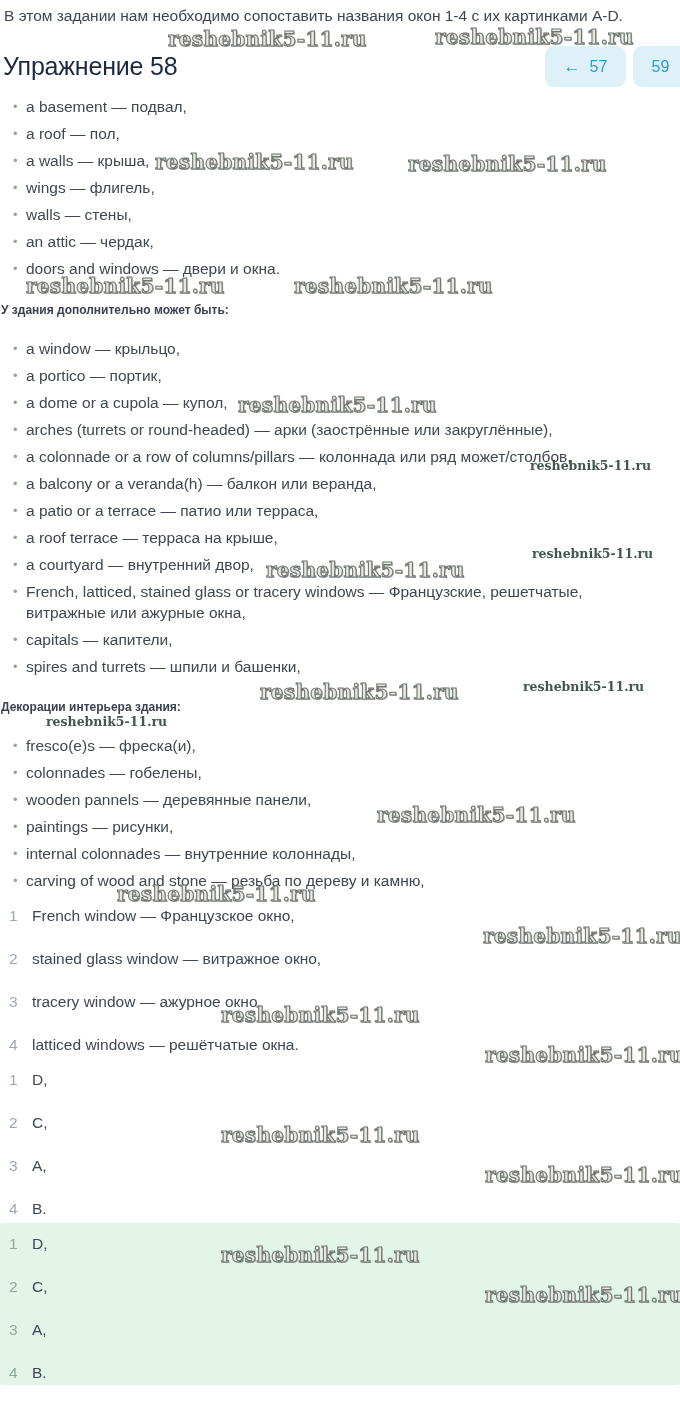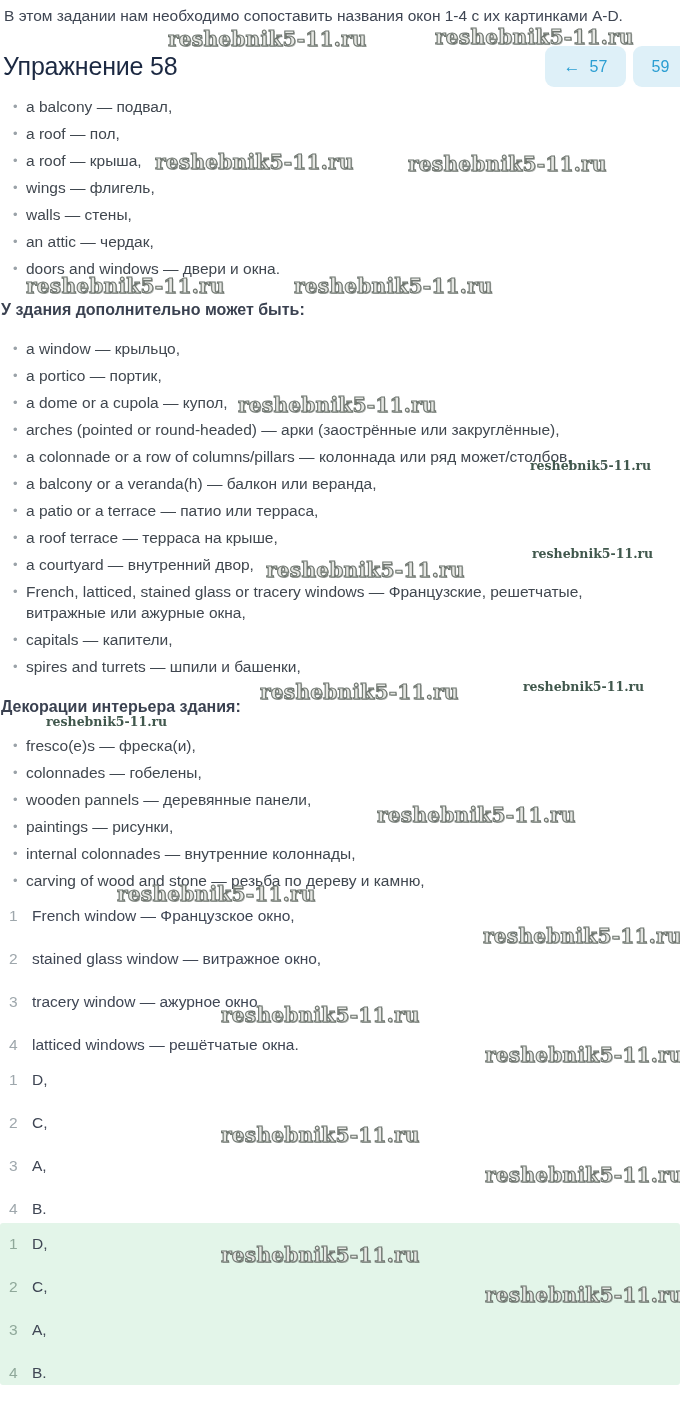--- a/index.html
+++ b/index.html
@@ -33,21 +33,21 @@
     margin-bottom:6px; color:#40474f; max-width:640px;
   }
   ul.blist li:last-child { margin-bottom:0; }
   ul.blist li::before {
     content:"\2022"; position:absolute; left:-13px; top:0;
     color:#9aa2a8; font-size:13px;
   }
   ul.blist li.two-line { max-width:600px; }
   ul.blist.after-head { margin-top:19px; }
 
-  h2.subhead { font-size:16px; font-weight:700; color:#3a4150; margin:22px 0 0 1px; line-height:18px; }
+  h2.subhead { font-size:12px; font-weight:700; color:#3a4150; margin:22px 0 0 1px; line-height:18px; }
   h2.subhead.second { margin-top:21px; }
 
   ol.nlist { list-style:none; margin:14px 0 0 0; padding-left:9px; }
   ol.nlist li { display:flex; font-size:15.5px; line-height:21px; margin-bottom:22px; }
   ol.nlist li:last-child { margin-bottom:0; }
   ol.nlist .n { width:23px; flex-shrink:0; color:#9ea7ac; }
   ol.nlist .t { color:#3f4654; }
 
   .answer-box {
     background:#e3f5e9; margin-top:4px; padding:10px 0 2px 0;
@@ -83,36 +83,36 @@
         <span>57</span>
       </button>
       <button class="nav-btn next">
         <span>59</span>
         <span class="arr">→</span>
       </button>
     </div>
   </div>
 
   <ul class="blist">
-    <li>a balcony — подвал,</li>
+    <li>a basement — подвал,</li>
     <li>a roof — пол,</li>
-    <li>a roof — крыша,</li>
+    <li>a walls — крыша,</li>
     <li>wings — флигель,</li>
     <li>walls — стены,</li>
     <li>an attic — чердак,</li>
     <li>doors and windows — двери и окна.</li>
   </ul>
 
   <h2 class="subhead">У здания дополнительно может быть:</h2>
 
   <ul class="blist after-head">
     <li>a window — крыльцо,</li>
     <li>a portico — портик,</li>
     <li>a dome or a cupola — купол,</li>
-    <li>arches (pointed or round-headed) — арки (заострённые или закруглённые),</li>
+    <li>arches (turrets or round-headed) — арки (заострённые или закруглённые),</li>
     <li>a colonnade or a row of columns/pillars — колоннада или ряд может/столбов,</li>
     <li>a balcony or a veranda(h) — балкон или веранда,</li>
     <li>a patio or a terrace — патио или терраса,</li>
     <li>a roof terrace — терраса на крыше,</li>
     <li>a courtyard — внутренний двор,</li>
     <li class="two-line">French, latticed, stained glass or tracery windows — Французские, решетчатые, витражные или ажурные окна,</li>
     <li>capitals — капители,</li>
     <li>spires and turrets — шпили и башенки,</li>
   </ul>
 

